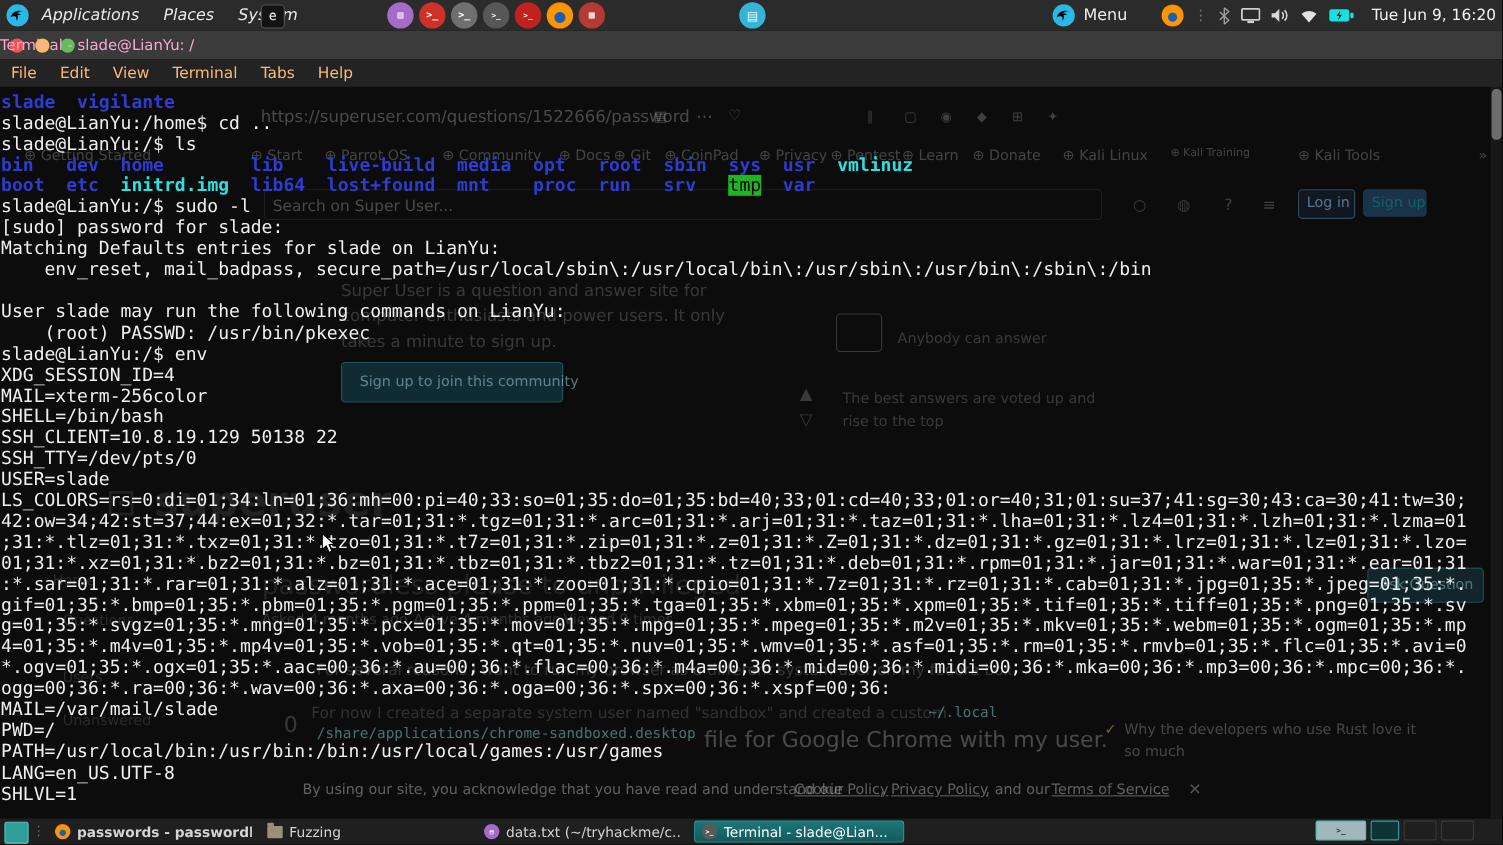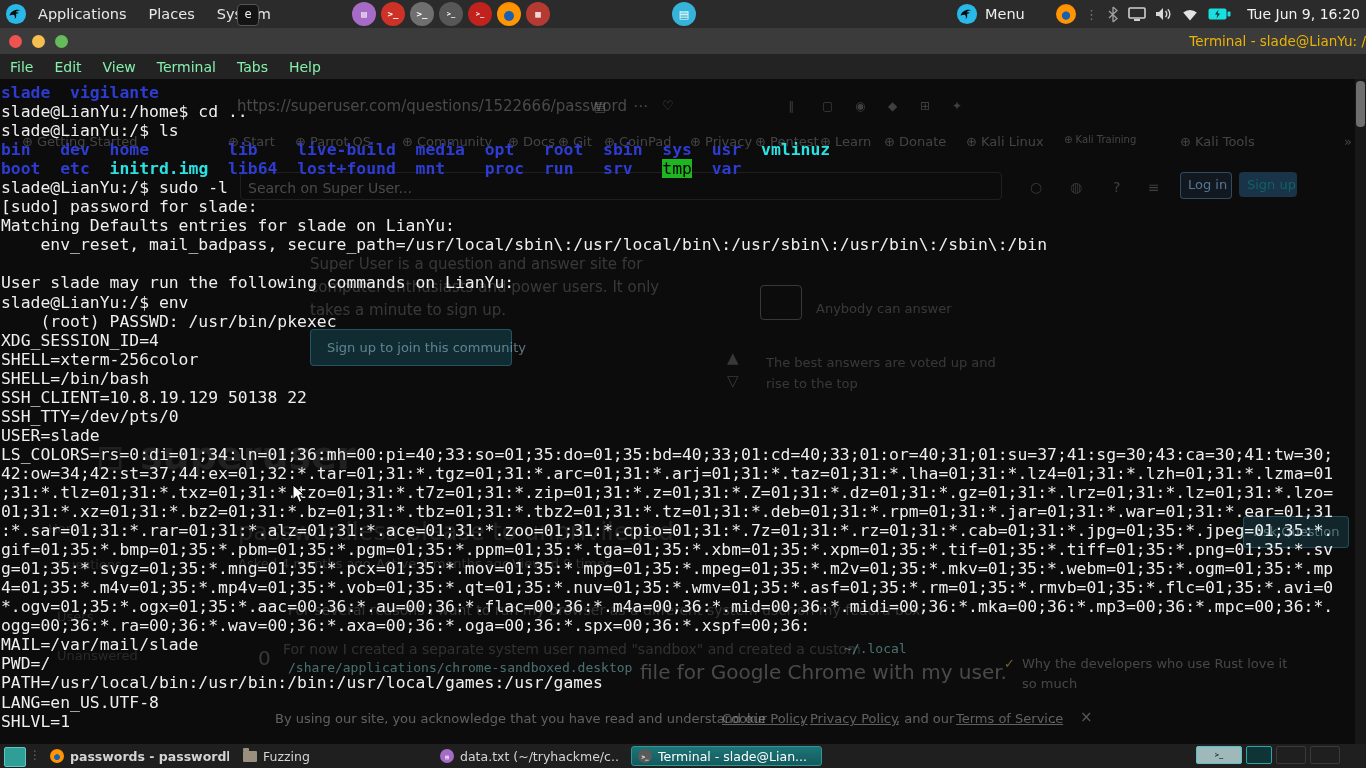--- a/index.html
+++ b/index.html
@@ -2,21 +2,21 @@
 <html style="--tfg: #efefef; --tdir: #2e3cd2; --tlink: #2be2e2; --ttmpbg: #1db520; --ttmpfg: #000000;"><head>
 <meta charset="utf-8">
 <style>
   html,body{margin:0;padding:0;background:#000;}
   body{width:1366px;height:768px;position:relative;overflow:hidden;
        font-family:"DejaVu Sans",sans-serif;-webkit-font-smoothing:antialiased;}
 
   
   #panel{position:absolute;left:0;top:0;width:1366px;height:28px;background:#2b2b2b;z-index:40;}
   #panel .kali{position:absolute;left:5px;top:3px;width:22px;height:22px;cursor:pointer;}
-  #panel-menus{position:absolute;left:38px;top:0;height:28px;display:flex;gap:22px;align-items:center;}
+  #panel-menus{position:absolute;left:38px;top:0;height:28px;display:flex;gap:22px;align-items:center;font-style:italic;}
   .panel-menu{color:#e8e8e8;font-size:14.5px;cursor:pointer;}
   #applet-box{position:absolute;left:237px;top:4px;width:20px;height:20px;background:#141414;
               border:1px solid #555;border-radius:4px;color:#eee;font-size:12px;line-height:18px;
               text-align:center;font-family:"DejaVu Sans Mono",monospace;}
   #launchers{position:absolute;left:352px;top:2px;display:flex;gap:5px;}
   .launcher{width:24px;height:24px;border-radius:50%;display:flex;align-items:center;justify-content:center;cursor:pointer;}
   .launcher .lglyph{color:#fff;font-family:"DejaVu Sans Mono",monospace;font-size:9px;font-weight:bold;}
   .ffx{background:radial-gradient(circle at 50% 58%, #1a5fb4 0 24%, #ff9500 30% 62%, #e8590c 100%);}
   #center-launcher{position:absolute;left:672px;top:2px;width:24px;height:24px;border-radius:50%;
                    background:#36b3d9;color:#fff;font-size:11px;display:flex;align-items:center;justify-content:center;cursor:pointer;}
@@ -27,25 +27,25 @@
   .tray-sep{color:#777;font-size:13px;}
   #clock{position:absolute;right:6px;top:0;height:28px;display:flex;align-items:center;color:#f2f2f2;font-size:14px;cursor:pointer;}
   .batt{position:relative;top:0;}
 
   
   #titlebar{position:absolute;left:0;top:28px;width:1366px;height:26px;background:#3b3b3b;z-index:40;}
   .tl{position:absolute;top:7px;width:13px;height:13px;border-radius:50%;cursor:pointer;}
   .tl.red{left:9px;background:#ef5350;}
   .tl.yellow{left:32px;background:#f6bf4f;}
   .tl.green{left:55px;background:#66bb5a;}
-  #wtitle{position:absolute;left:0;top:0;width:100%;height:26px;line-height:26px;text-align:right;
-          color:#eab308;font-size:13.5px;}
+  #wtitle{position:absolute;left:0;top:0;width:100%;height:26px;line-height:26px;text-align:left;
+          color:#f9a8d4;font-size:13.5px;}
   #menubar{position:absolute;left:0;top:54px;width:1366px;height:25px;background:#232323;z-index:40;
            display:flex;align-items:center;gap:21px;padding-left:10px;box-sizing:border-box;}
-  .menu-item{color:#86efac;font-size:14px;cursor:pointer;}
+  .menu-item{color:#fdba74;font-size:14px;cursor:pointer;}
 
   
   #terminal-bg{position:absolute;left:0;top:79px;width:1366px;height:665px;background:#0c0c0c;z-index:1;}
   #ghost-layer{position:absolute;left:0;top:0;width:1366px;height:768px;z-index:2;pointer-events:none;}
   .gtext{position:absolute;color:#9e9e9e;white-space:pre;line-height:1.2;}
   .grect{position:absolute;border-radius:4px;}
   #term-lines{position:absolute;left:1px;top:83px;z-index:3;font-family:"DejaVu Sans Mono",monospace;
               font-size:16.4px;color:var(--tfg,#efefef);}
   .tline{height:19.06px;white-space:pre;}
   .c-d{color:var(--tdir,#2e3cd2);font-weight:bold;}
@@ -243,24 +243,24 @@
     <div class="tline"><span>slade@LianYu:/home$ cd ..</span></div>
     <div class="tline"><span>slade@LianYu:/$ ls</span></div>
     <div class="tline"><span class="c-d">bin</span><span>   </span><span class="c-d">dev</span><span>  </span><span class="c-d">home</span><span>        </span><span class="c-d">lib</span><span>    </span><span class="c-d">live-build</span><span>  </span><span class="c-d">media</span><span>  </span><span class="c-d">opt</span><span>   </span><span class="c-d">root</span><span>  </span><span class="c-d">sbin</span><span>  </span><span class="c-d">sys</span><span>  </span><span class="c-d">usr</span><span>  </span><span class="c-l">vmlinuz</span></div>
     <div class="tline"><span class="c-d">boot</span><span>  </span><span class="c-d">etc</span><span>  </span><span class="c-l">initrd.img</span><span>  </span><span class="c-d">lib64</span><span>  </span><span class="c-d">lost+found</span><span>  </span><span class="c-d">mnt</span><span>    </span><span class="c-d">proc</span><span>  </span><span class="c-d">run</span><span>   </span><span class="c-d">srv</span><span>   </span><span class="c-t">tmp</span><span>  </span><span class="c-d">var</span></div>
     <div class="tline"><span>slade@LianYu:/$ sudo -l</span></div>
     <div class="tline"><span>[sudo] password for slade:</span></div>
     <div class="tline"><span>Matching Defaults entries for slade on LianYu:</span></div>
     <div class="tline"><span>    env_reset, mail_badpass, secure_path=/usr/local/sbin\:/usr/local/bin\:/usr/sbin\:/usr/bin\:/sbin\:/bin</span></div>
     <div class="tline">&nbsp;</div>
     <div class="tline"><span>User slade may run the following commands on LianYu:</span></div>
+    <div class="tline"><span>    (root) PASSWD: /usr/bin/pkexec</span></div>
     <div class="tline"><span>slade@LianYu:/$ env</span></div>
-    <div class="tline"><span>    (root) PASSWD: /usr/bin/pkexec</span></div>
     <div class="tline"><span>XDG_SESSION_ID=4</span></div>
-    <div class="tline"><span>SHELL=xterm-256color</span></div>
+    <div class="tline"><span>MAIL=xterm-256color</span></div>
     <div class="tline"><span>SHELL=/bin/bash</span></div>
     <div class="tline"><span>SSH_CLIENT=10.8.19.129 50138 22</span></div>
     <div class="tline"><span>SSH_TTY=/dev/pts/0</span></div>
     <div class="tline"><span>USER=slade</span></div>
     <div class="tline"><span>LS_COLORS=rs=0:di=01;34:ln=01;36:mh=00:pi=40;33:so=01;35:do=01;35:bd=40;33;01:cd=40;33;01:or=40;31;01:su=37;41:sg=30;43:ca=30;41:tw=30;</span></div>
     <div class="tline"><span>42:ow=34;42:st=37;44:ex=01;32:*.tar=01;31:*.tgz=01;31:*.arc=01;31:*.arj=01;31:*.taz=01;31:*.lha=01;31:*.lz4=01;31:*.lzh=01;31:*.lzma=01</span></div>
     <div class="tline"><span>;31:*.tlz=01;31:*.txz=01;31:*.tzo=01;31:*.t7z=01;31:*.zip=01;31:*.z=01;31:*.Z=01;31:*.dz=01;31:*.gz=01;31:*.lrz=01;31:*.lz=01;31:*.lzo=</span></div>
     <div class="tline"><span>01;31:*.xz=01;31:*.bz2=01;31:*.bz=01;31:*.tbz=01;31:*.tbz2=01;31:*.tz=01;31:*.deb=01;31:*.rpm=01;31:*.jar=01;31:*.war=01;31:*.ear=01;31</span></div>
     <div class="tline"><span>:*.sar=01;31:*.rar=01;31:*.alz=01;31:*.ace=01;31:*.zoo=01;31:*.cpio=01;31:*.7z=01;31:*.rz=01;31:*.cab=01;31:*.jpg=01;35:*.jpeg=01;35:*.</span></div>
     <div class="tline"><span>gif=01;35:*.bmp=01;35:*.pbm=01;35:*.pgm=01;35:*.ppm=01;35:*.tga=01;35:*.xbm=01;35:*.xpm=01;35:*.tif=01;35:*.tiff=01;35:*.png=01;35:*.sv</span></div>

